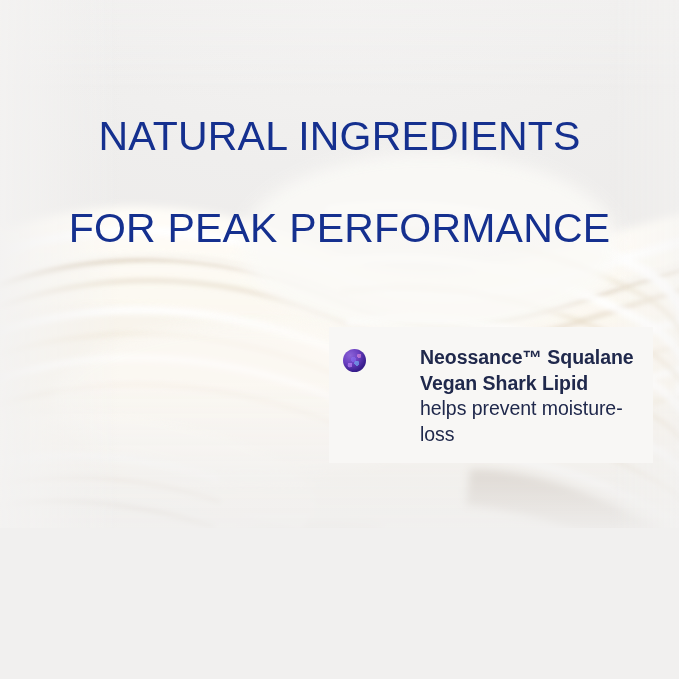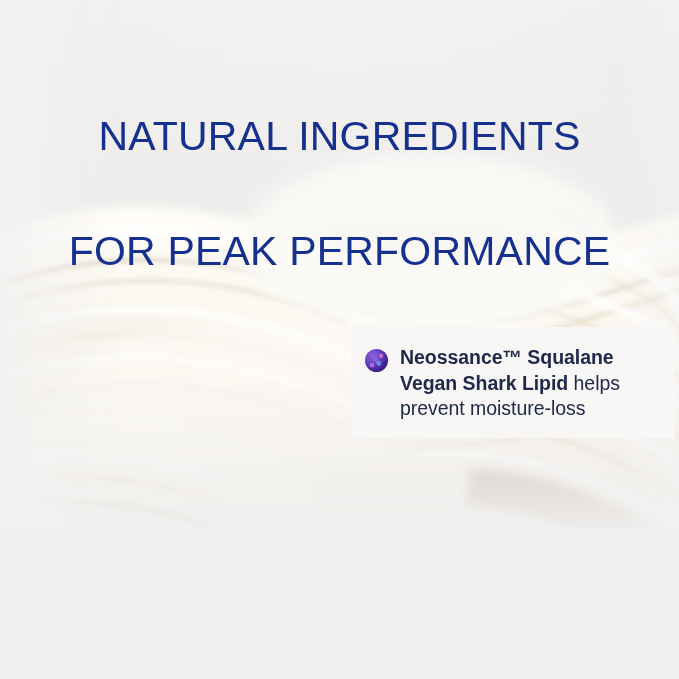--- a/index.html
+++ b/index.html
@@ -26,32 +26,32 @@
     background:linear-gradient(90deg,rgba(243,242,241,.95),rgba(243,242,241,0));}
   .bg-right-fade{position:absolute;right:0;top:0;width:70px;height:679px;
     background:linear-gradient(270deg,rgba(243,242,241,.5),rgba(243,242,241,0));}
 
   
   .headline{position:absolute;left:0;right:0;top:40px;text-align:center;
     color:#15308f;font-size:41px;line-height:46px;letter-spacing:.2px;
     font-weight:400;white-space:pre-line;}
   .headline .l{display:block;}
   .headline .l1{font-size:41px;}
-  .headline .l2{font-size:41px;margin-top:23px;}
+  .headline .l2{font-size:41px;}
 
   
   .card{position:absolute;background:#f8f7f5;display:flex;align-items:flex-start;
     box-shadow:0 0 0 0 rgba(0,0,0,0);}
   .card .bead{flex:0 0 auto;width:23px;height:23px;border-radius:50%;margin-top:4px;
     position:relative;overflow:hidden;}
   .card .body{margin-left:12px;color:#20294c;font-size:19.5px;line-height:25.5px;
     letter-spacing:-.05px;}
   .card .body b{font-weight:700;}
 
-  #card-neossance{left:351px;top:327px;width:296px;padding:18px 14px 16px 14px;}
+  #card-neossance{left:329px;top:327px;width:296px;padding:18px 14px 16px 14px;gap:42px;}
   #card-bsilk{left:48px;top:431px;width:288px;padding:18px 14px 16px 14px;}
   #card-redalgae{left:337px;top:528px;width:310px;padding:18px 14px 16px 14px;}
 
   
   .bead-neossance{background:
      radial-gradient(circle at 32% 28%, #8b63d8 0%, #6a3fc0 38%, #3a1f8f 70%, #2a1570 100%);}
   .bead-neossance::after{content:"";position:absolute;inset:0;
      background:
        radial-gradient(circle at 60% 62%, rgba(120,200,255,.55) 0 12%, transparent 13%),
        radial-gradient(circle at 30% 70%, rgba(200,140,255,.6) 0 10%, transparent 11%),

